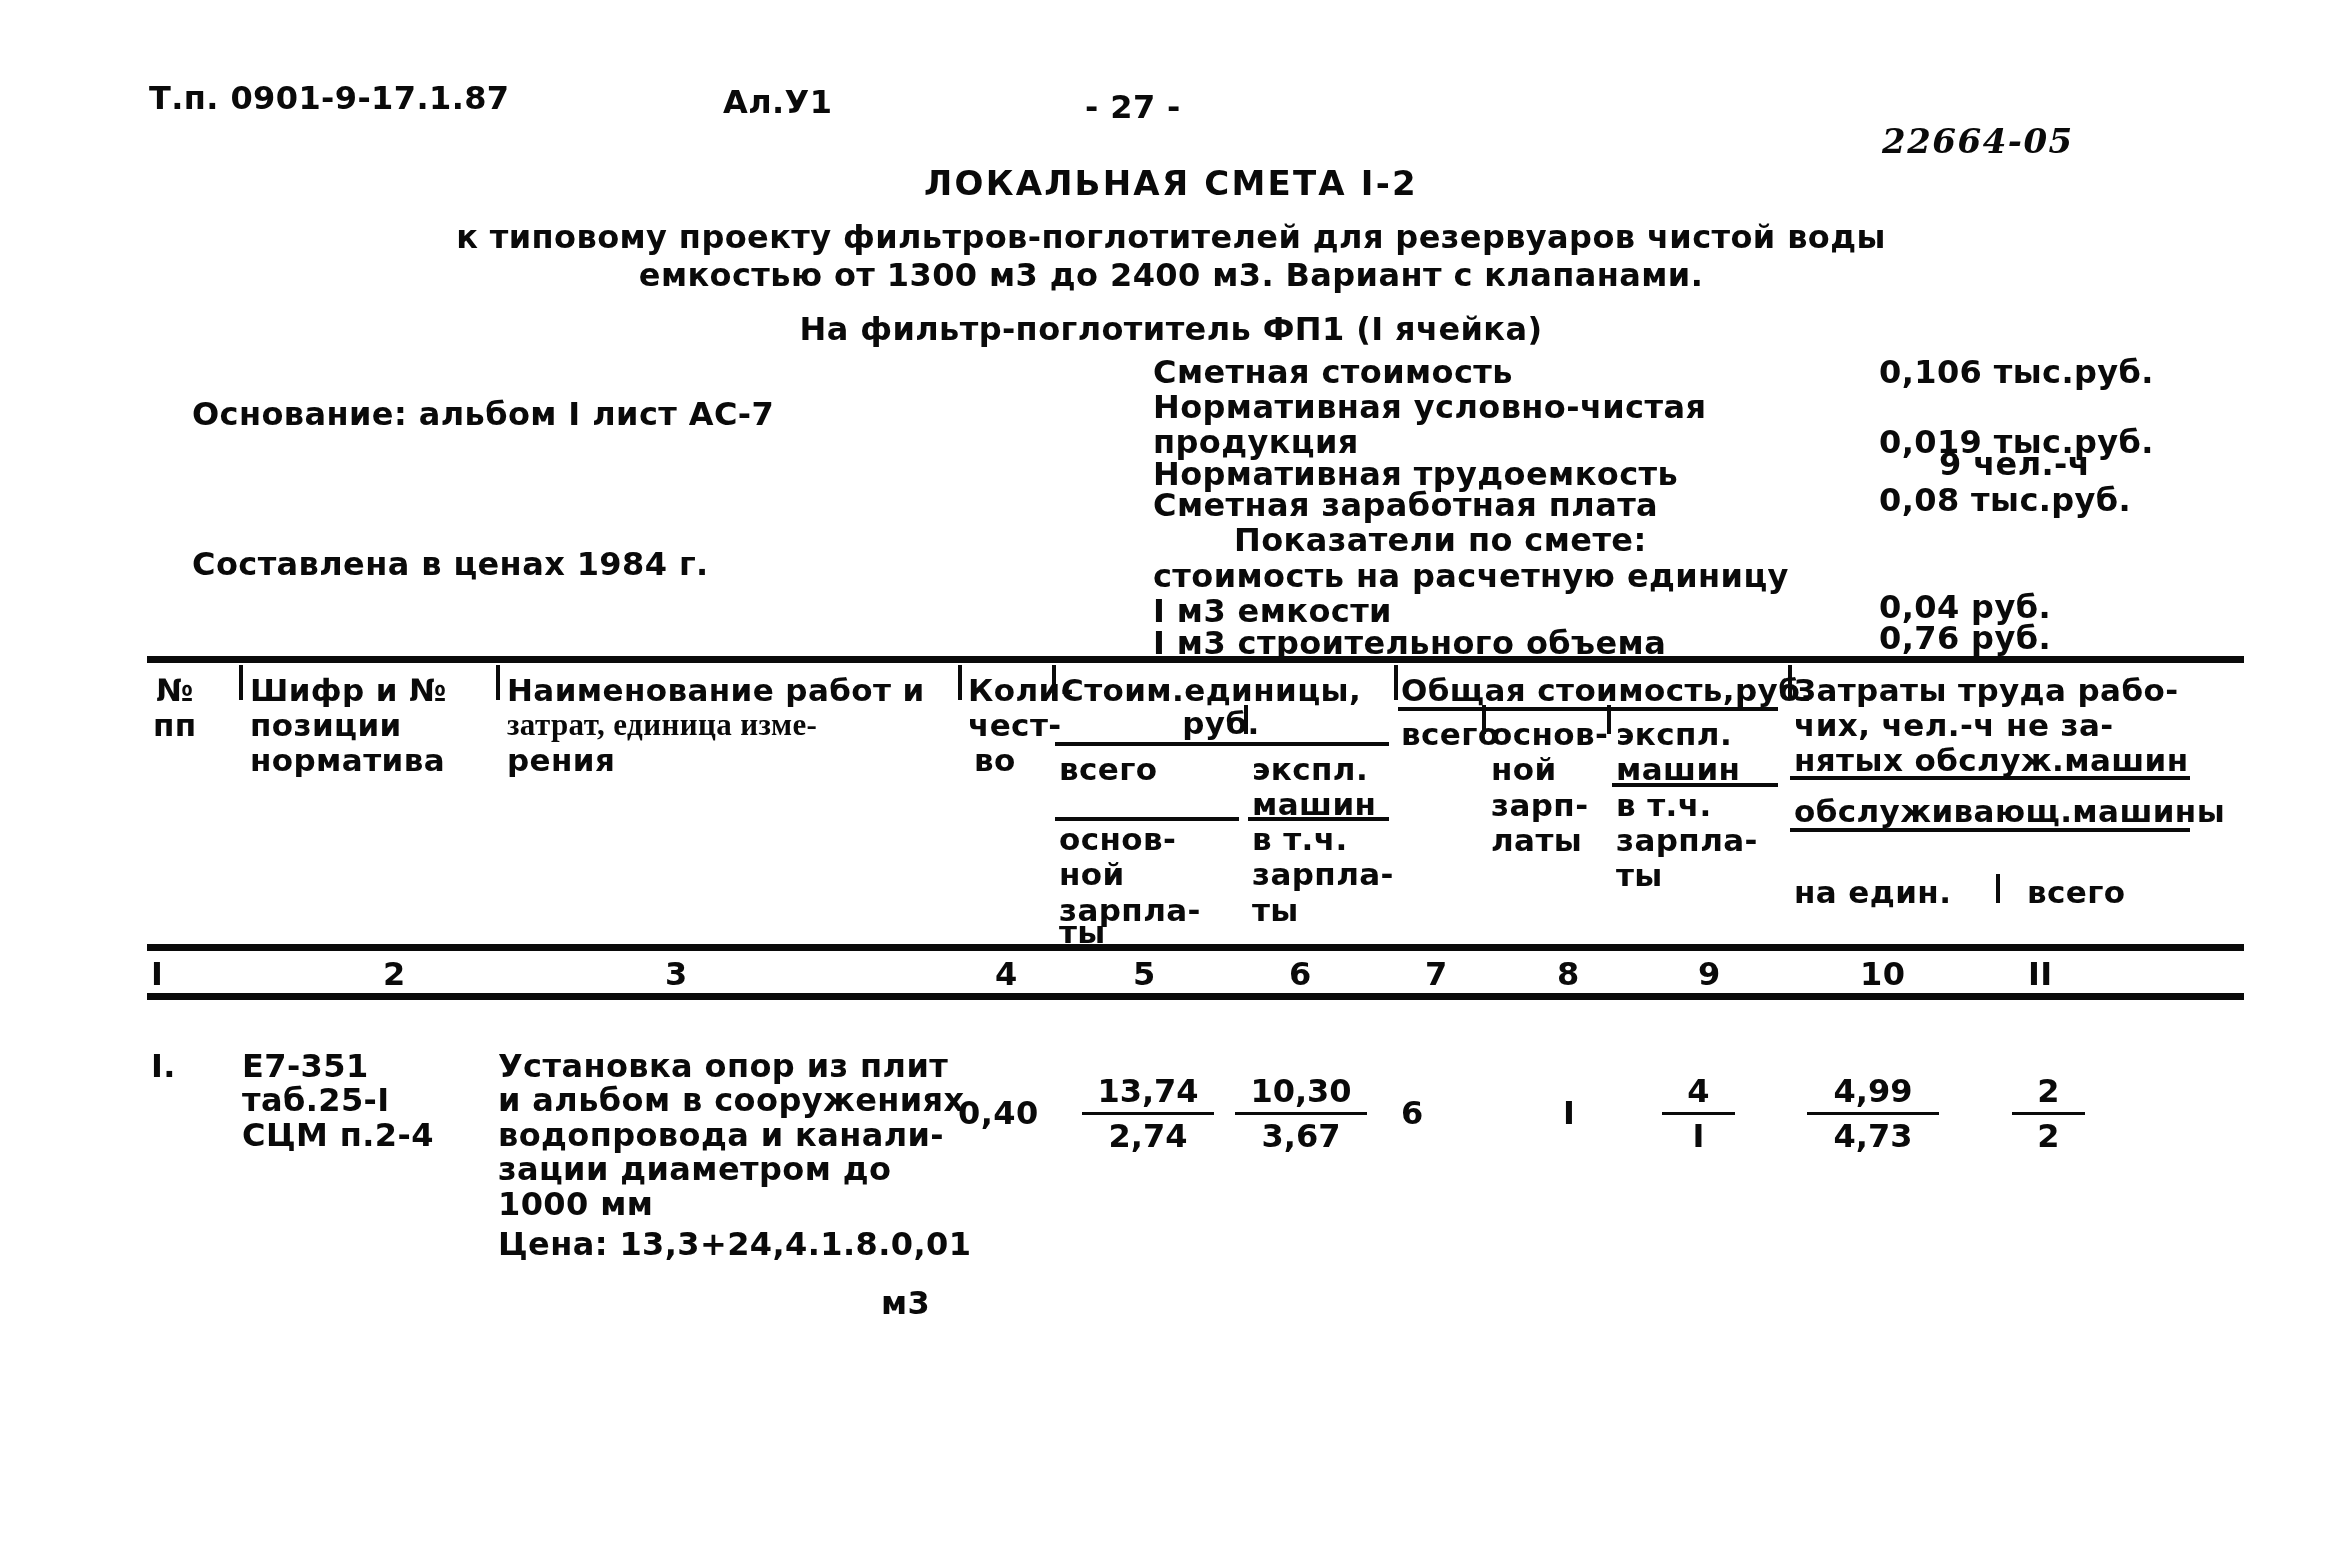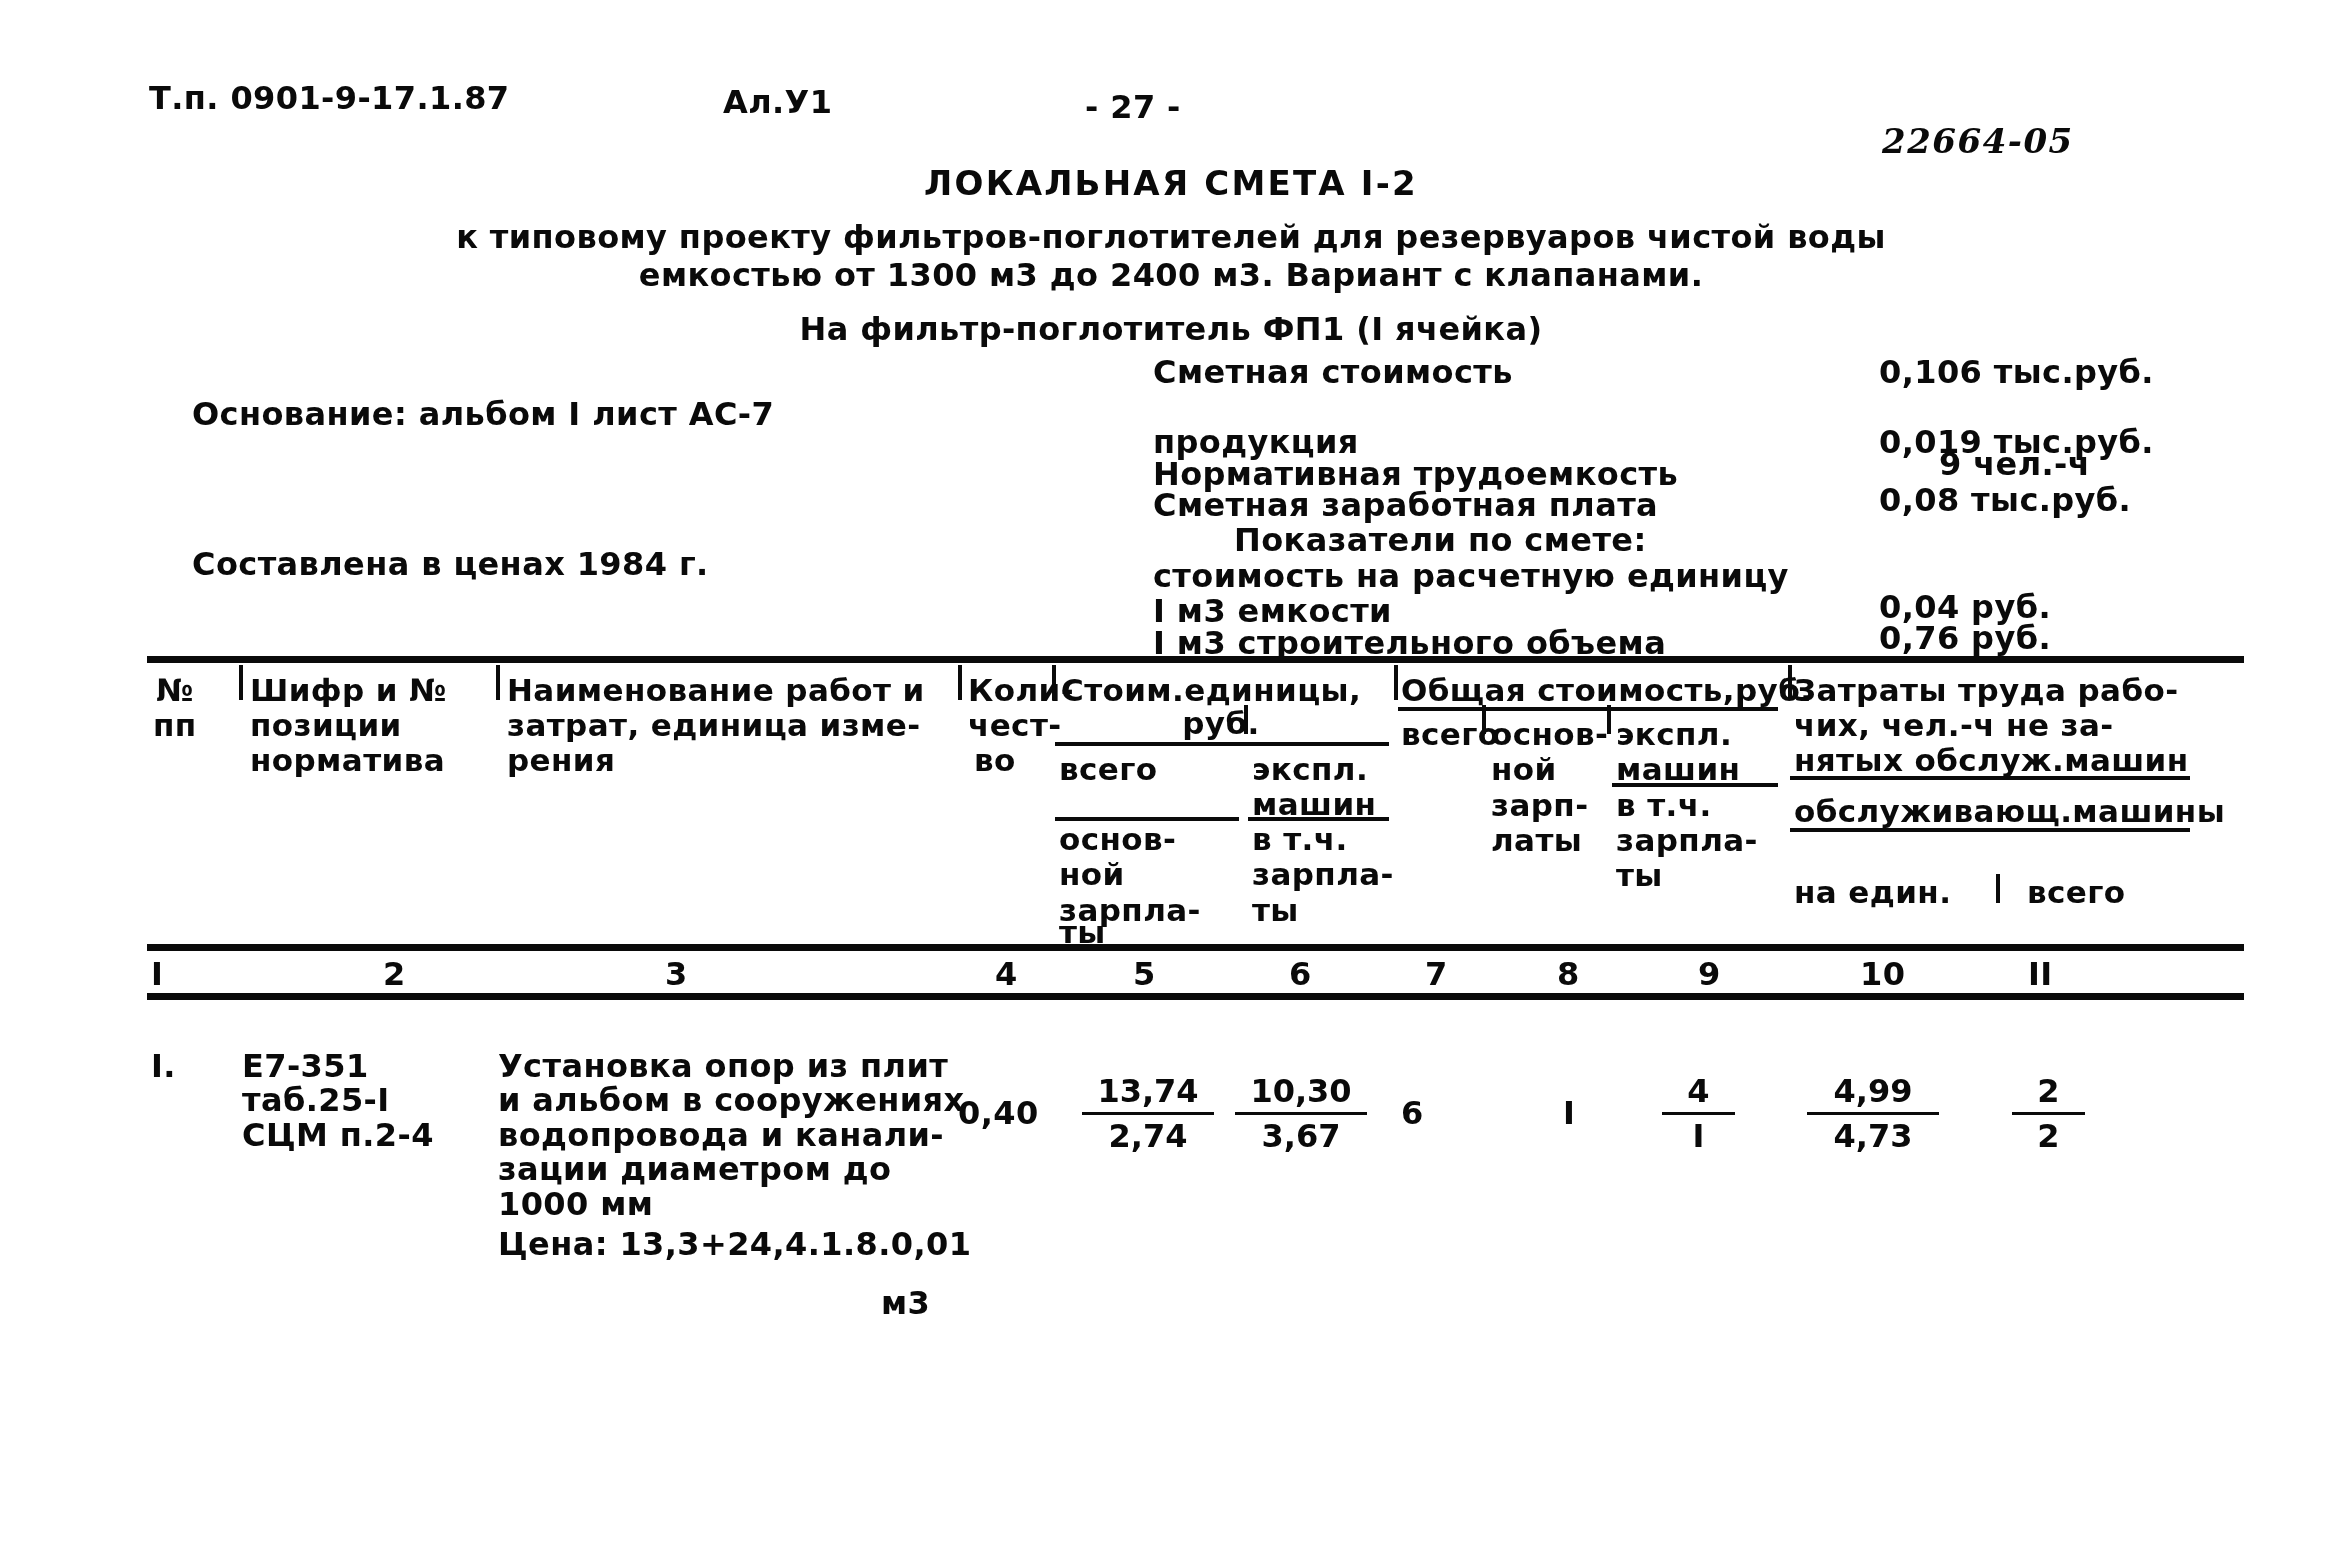--- a/index.html
+++ b/index.html
@@ -45,20 +45,21 @@
   <div class="t sans s44 ctr" style="left:0;top:218px;width:2342px;">к типовому проекту фильтров-поглотителей для резервуаров чистой воды</div>
   <div class="t sans s44 ctr" style="left:0;top:256px;width:2342px;">емкостью от 1300 м3 до 2400 м3. Вариант с клапанами.</div>
   <div class="t sans s44 ctr" style="left:0;top:310px;width:2342px;">На фильтр-поглотитель ФП1 (I ячейка)</div>
 
   <div class="t sans s44" style="left:192px;top:395px;">Основание: альбом I лист АС-7</div>
   <div class="t sans s44" style="left:192px;top:545px;">Составлена в ценах 1984 г.</div>
 
   <div class="t sans s44" style="left:1153px;top:353px;">Сметная стоимость</div>
   <div class="t sans s44" style="left:1879px;top:353px;">0,106 тыс.руб.</div>
 
+  <div class="t sans s44" style="left:1153px;top:388px;">Нормативная условно-чистая</div>
 
   <div class="t sans s44" style="left:1153px;top:423px;">продукция</div>
   <div class="t sans s44" style="left:1879px;top:423px;">0,019 тыс.руб.</div>
 
   <div class="t sans s44" style="left:1153px;top:455px;">Нормативная трудоемкость</div>
   <div class="t sans s44" style="left:1939px;top:445px;">9 чел.-ч</div>
 
   <div class="t sans s44" style="left:1153px;top:486px;">Сметная заработная плата</div>
   <div class="t sans s44" style="left:1879px;top:481px;">0,08 тыс.руб.</div>
 
@@ -89,21 +90,21 @@
   <div class="sep" style="left:1996px;top:874px;height:29px;"></div>
 
   <div class="t sans s42" style="left:156px;top:672px;">№</div>
   <div class="t sans s42" style="left:153px;top:707px;">пп</div>
 
   <div class="t sans s42" style="left:250px;top:672px;">Шифр и №</div>
   <div class="t sans s42" style="left:250px;top:707px;">позиции</div>
   <div class="t sans s42" style="left:250px;top:742px;">норматива</div>
 
   <div class="t sans s42" style="left:507px;top:672px;">Наименование работ и</div>
-  <div class="t sans s42" style="left:507px;top:707px;">затрат, единица изме-</div>
+  <div class="t sans s42" style="left:507px;top:707px;font-family:Liberation Serif, serif;">затрат, единица изме-</div>
   <div class="t sans s42" style="left:507px;top:742px;">рения</div>
 
   <div class="t sans s42" style="left:968px;top:672px;">Коли-</div>
   <div class="t sans s42" style="left:968px;top:707px;">чест-</div>
   <div class="t sans s42" style="left:974px;top:742px;">во</div>
 
   <div class="t sans s42" style="left:1061px;top:672px;">Стоим.единицы,</div>
   <div class="t sans s42 ctr" style="left:1052px;top:705px;width:338px;">руб.</div>
   <div class="uline" style="left:1055px;top:742px;width:334px;"></div>
 

